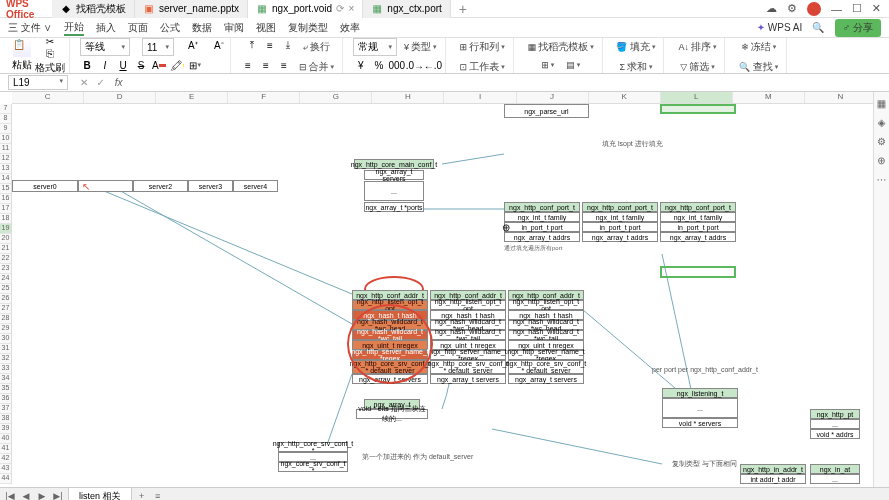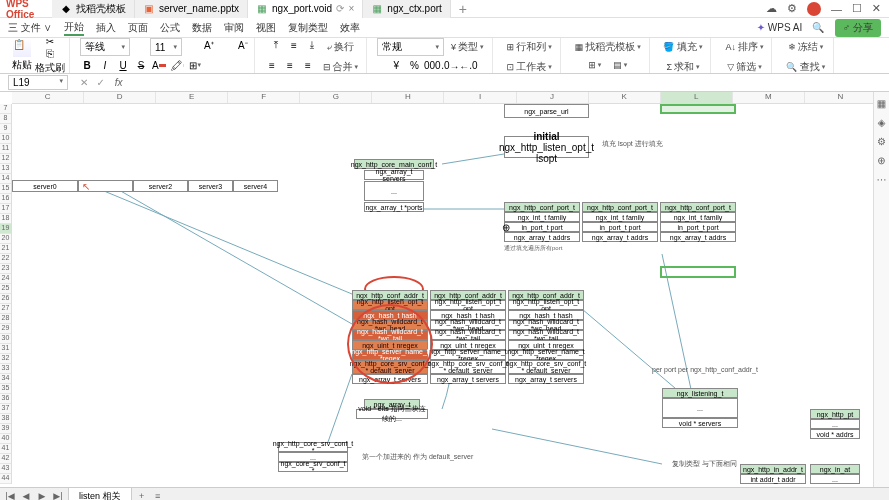--- a/index.html
+++ b/index.html
@@ -111,21 +111,21 @@
       <div class="paste-icon">📋</div>
       <span>粘贴</span>
     </div>
     <div class="tb-icon-stack">
       <span>✂</span>
       <span>⎘</span>
       <span>格式刷</span>
     </div>
   </div>
   <div class="tb-group" style="flex-direction:column;gap:2px;align-items:flex-start">
-    <div style="display:flex;gap:20px">
+    <div style="display:flex;gap:12px">
       <div class="font-select">
           <span>等线</span>
           <span class="dd">▾</span>
         </div>
       <div class="font-select" style="width:32px">
           <span>11</span>
           <span class="dd">▾</span>
         </div>
       <span class="fmt-btn">A⁺</span>
       <span class="fmt-btn">A⁻</span>
@@ -157,21 +157,21 @@
     </div>
     <div class="fmt-row">
       <span class="fmt-btn">≡</span>
       <span class="fmt-btn">≡</span>
       <span class="fmt-btn">≡</span>
       <span class="tb-btn">⊟<span>合并</span><span class="dd">▾</span></span>
     </div>
   </div>
   <div class="tb-group" style="flex-direction:column;gap:2px">
     <div style="display:flex;gap:3px">
-      <div class="font-select" style="width:67px">
+      <div class="font-select" style="width:44px">
           <span>常规</span>
           <span class="dd">▾</span>
         </div>
       <span class="tb-btn">¥<span>类型</span><span class="dd">▾</span></span>
     </div>
     <div class="fmt-row">
       <span class="fmt-btn">¥</span>
       <span class="fmt-btn">%</span>
       <span class="fmt-btn">000</span>
       <span class="fmt-btn">.0→</span>
@@ -279,24 +279,20 @@
       <line x1="570" y1="205" x2="670" y2="290" stroke="#7ab" stroke-width="1"></line>
       <line x1="650" y1="150" x2="680" y2="290" stroke="#7ab" stroke-width="1"></line>
       <line x1="480" y1="325" x2="650" y2="360" stroke="#7ab" stroke-width="1"></line>
       <line x1="310" y1="355" x2="340" y2="270" stroke="#7ab" stroke-width="1"></line>
     </svg>
 
     <div class="sel" style="left:648px;top:0;width:76px;height:10px;background:#e3f2e3"></div>
 
     <div class="box" style="left:492px;top:8;width:85px;height:14px">ngx_parse_url</div>
 
-    <div class="box" style="left:492px;top:32px;width:85px;height:22px;flex-direction:column">
-        <b>initial</b>
-        <span>ngx_http_listen_opt_t lsopt</span>
-      </div>
     <div style="position:absolute;left:590px;top:35px;font-size:7px;color:#555">填充 lsopt 进行填充</div>
 
     <div class="box green" style="left:342px;top:55px;width:80px;height:10px">ngx_http_core_main_conf_t</div>
     <div class="box" style="left:352px;top:66px;width:60px;height:10px">ngx_array_t servers</div>
     <div class="box" style="left:352px;top:77px;width:60px;height:20px">...</div>
     <div class="box" style="left:352px;top:98px;width:60px;height:10px">ngx_array_t *ports</div>
 
     <div class="box" style="left:0;top:76px;width:66px;height:12px">server0</div>
     <div class="box" style="left:66px;top:76px;width:55px;height:12px;justify-content:flex-start;padding-left:3px">
         <span style="color:#d94636">↖</span>

